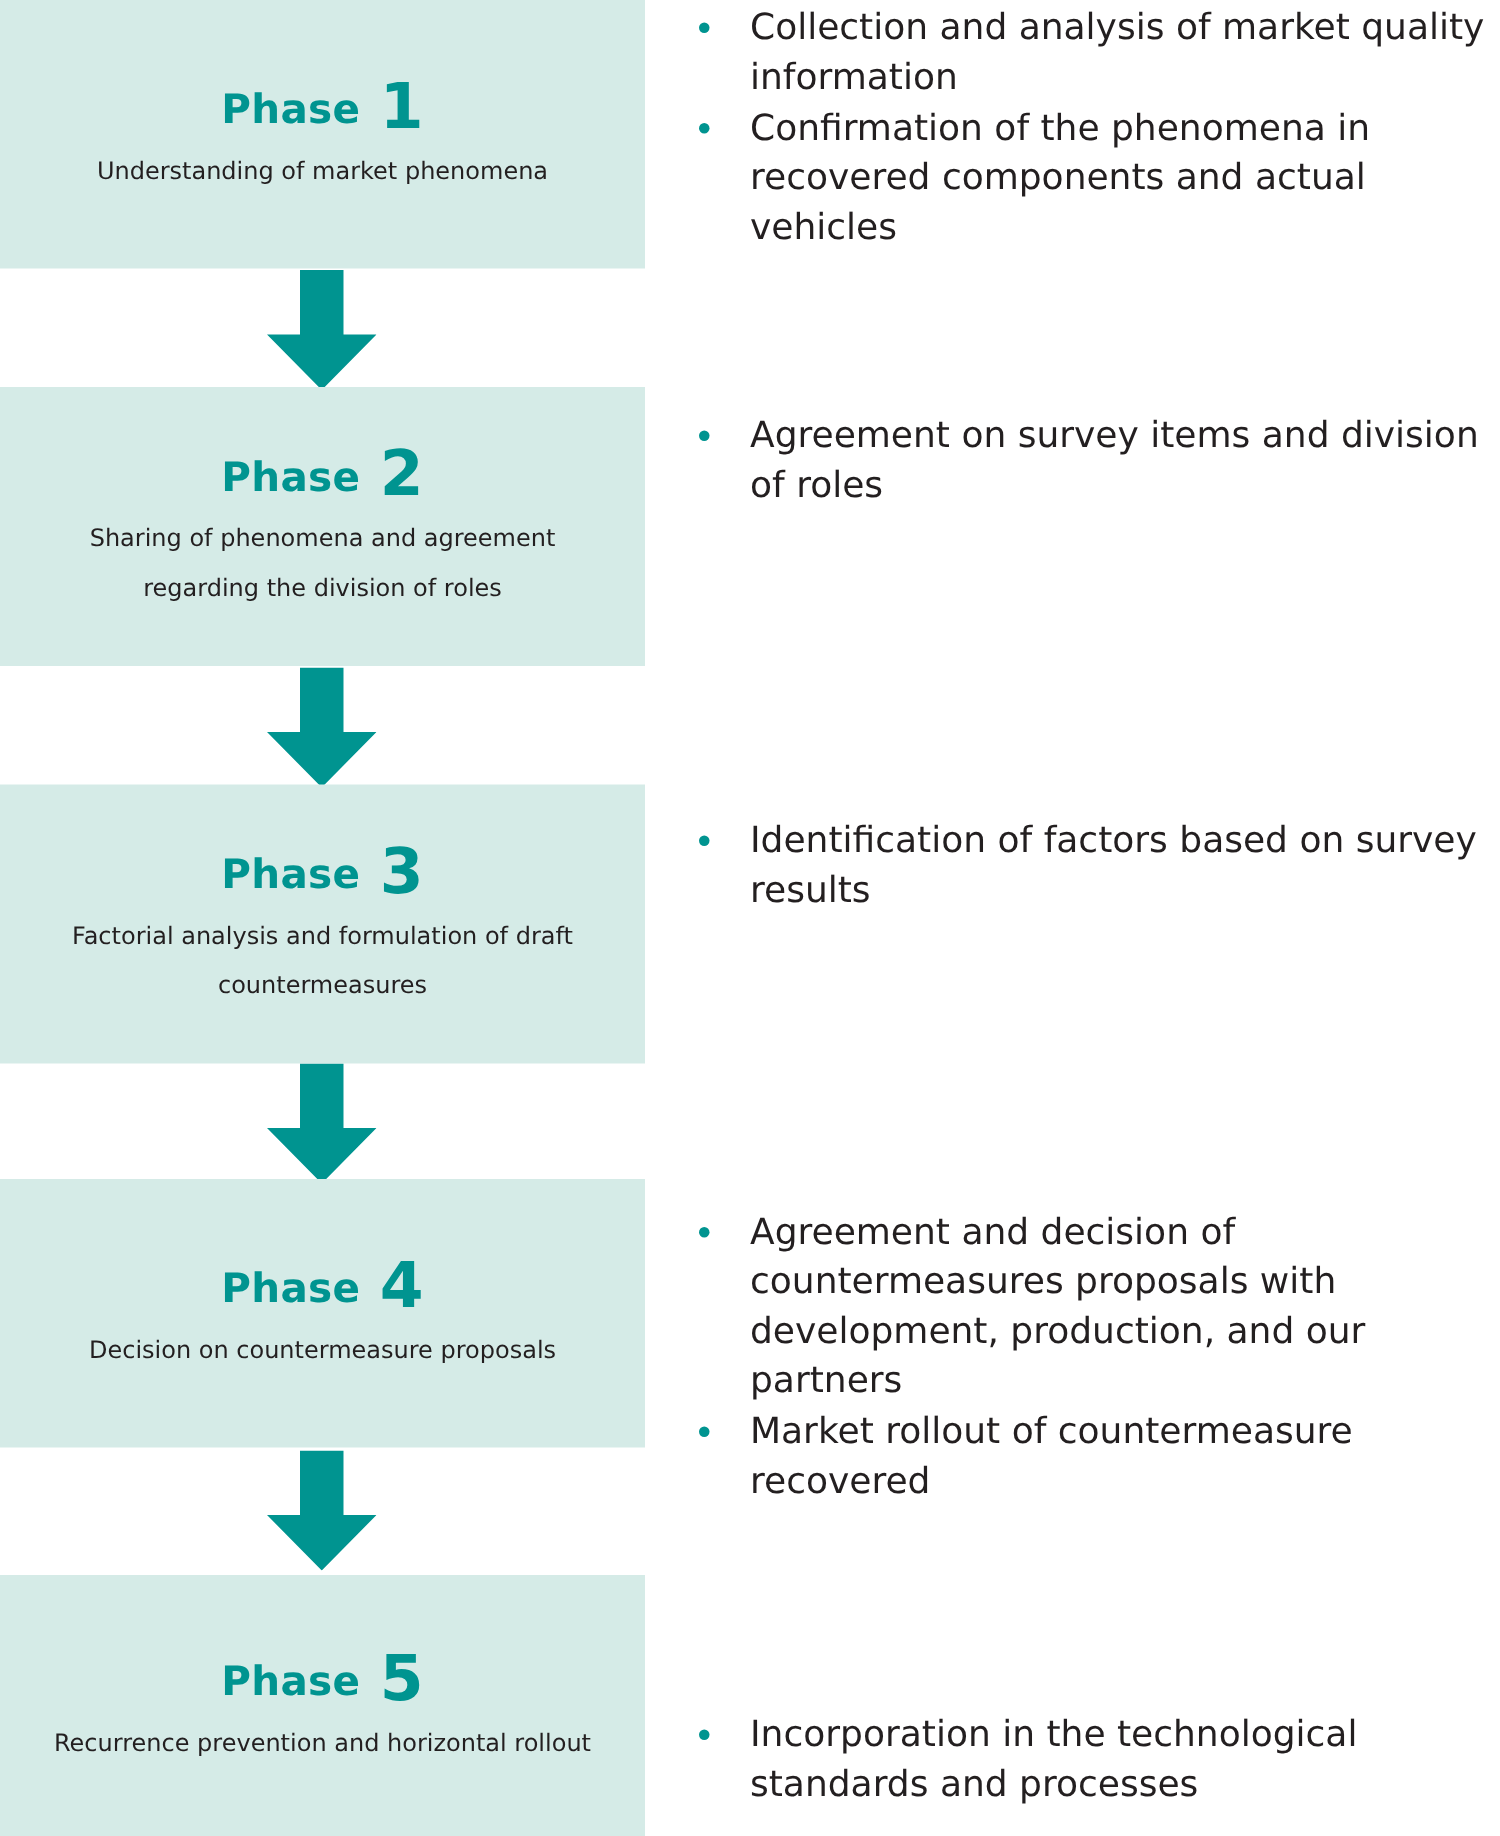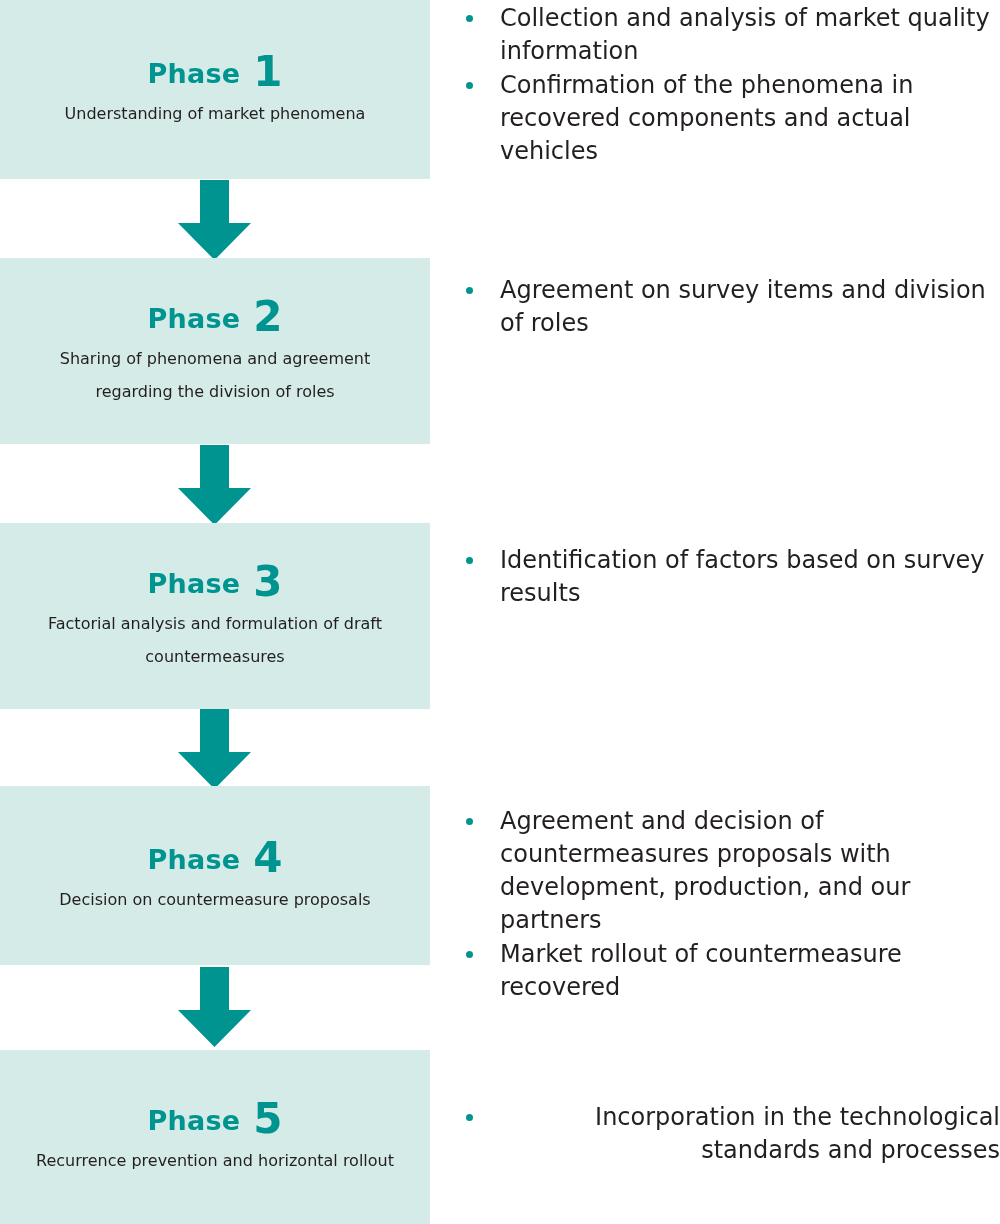--- a/index.html
+++ b/index.html
@@ -208,21 +208,21 @@
   </div>
 
   <div class="phase-row">
     <div class="phase-box" style="top:1050px; height:174px;">
       <div class="phase-heading">
         <span class="phase-word">Phase</span>
         <span class="phase-num">5</span>
       </div>
       <div class="phase-desc">Recurrence prevention and horizontal rollout</div>
     </div>
-    <ul class="bullets" style="top:1101px;text-align:right;">
+    <ul class="bullets" style="top:1140px;">
       <li class="bullet-item">
         <span class="bullet-dot"></span>
         <span>Incorporation in the technological standards and processes</span>
       </li>
     </ul>
   </div>
 
 </div>
 
 </body></html>

